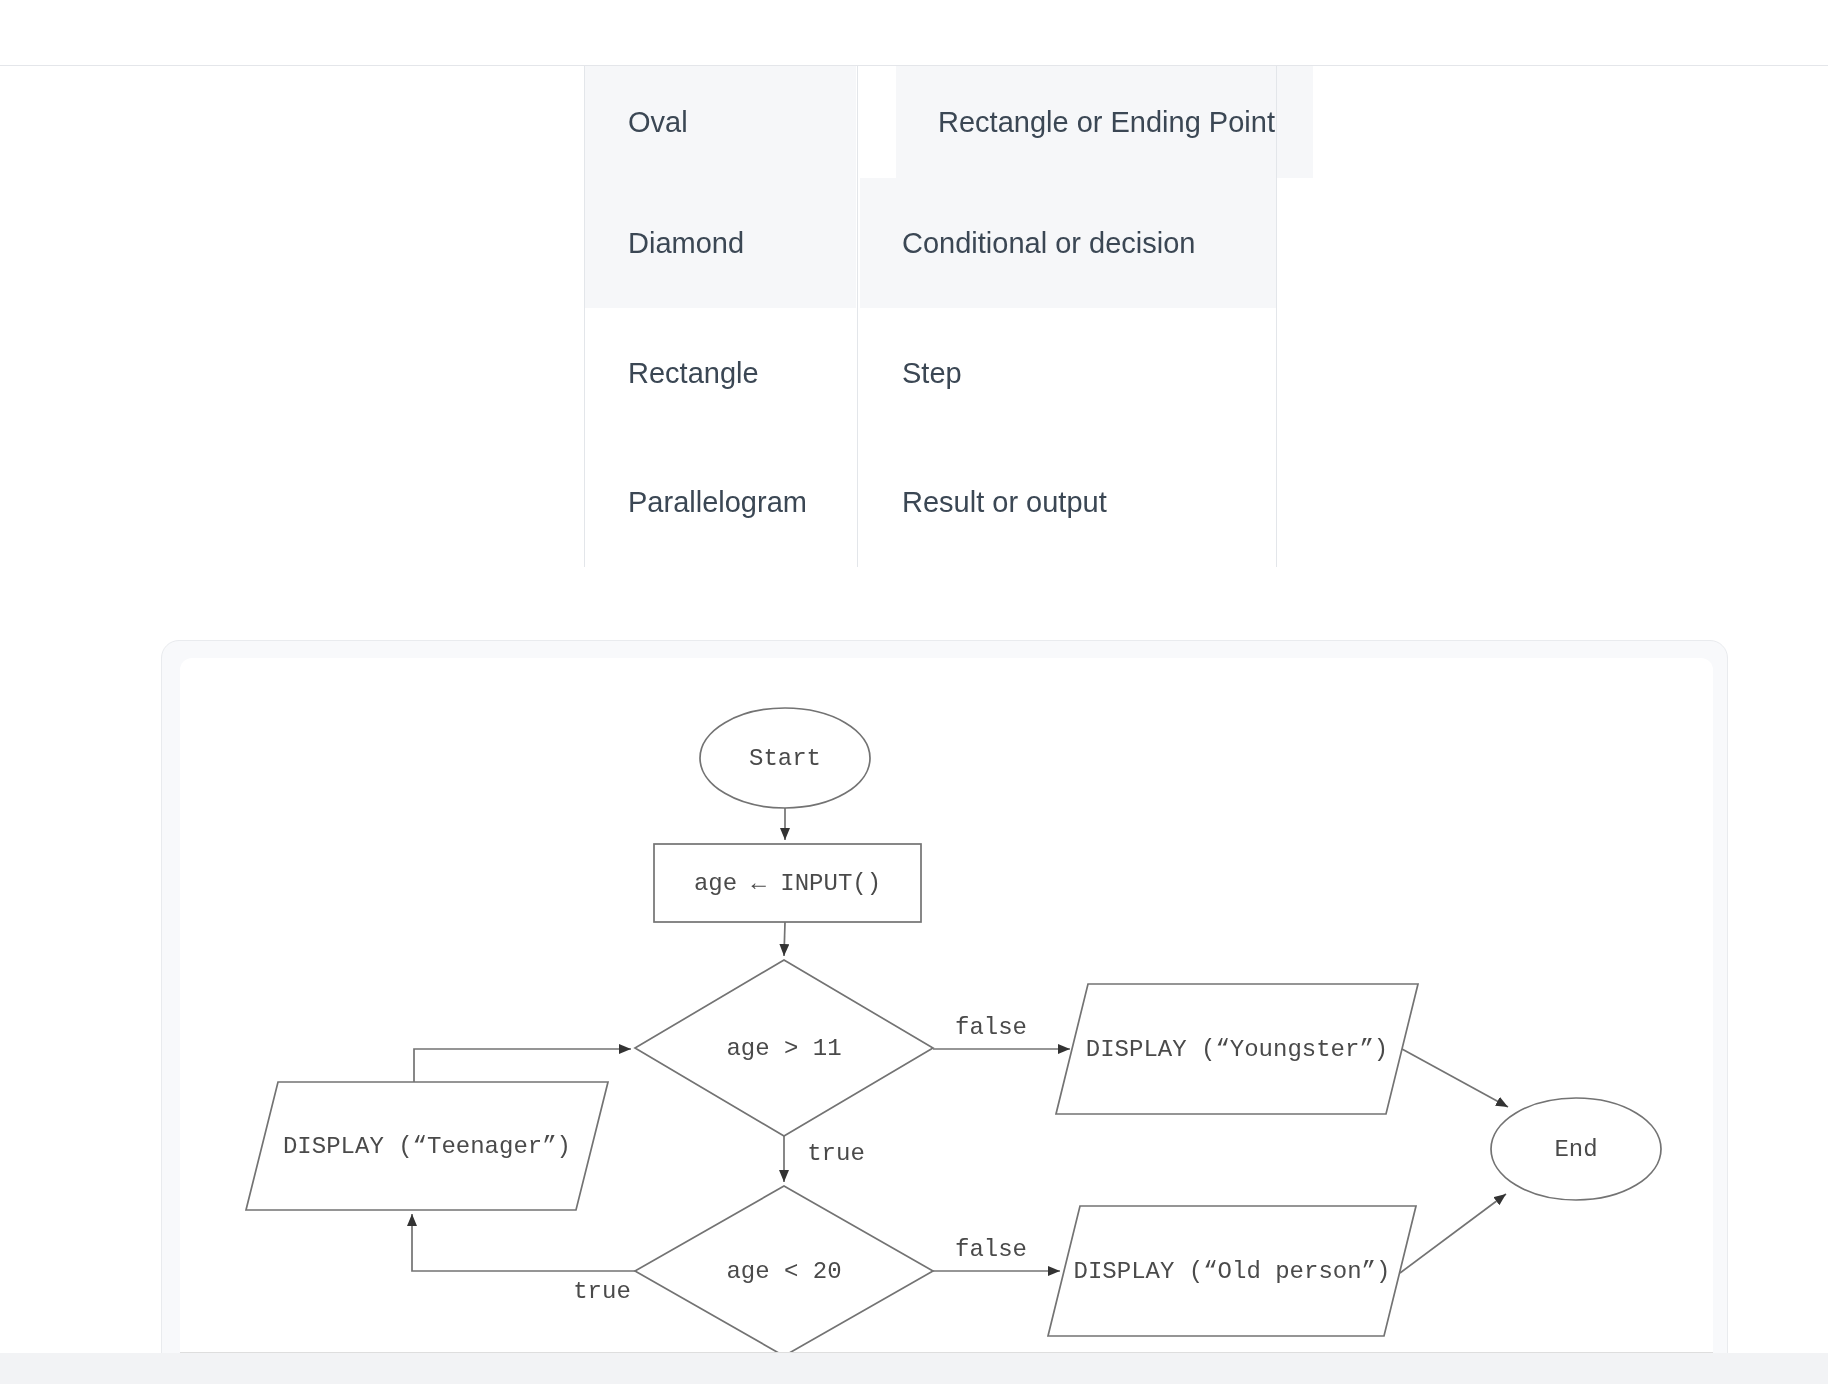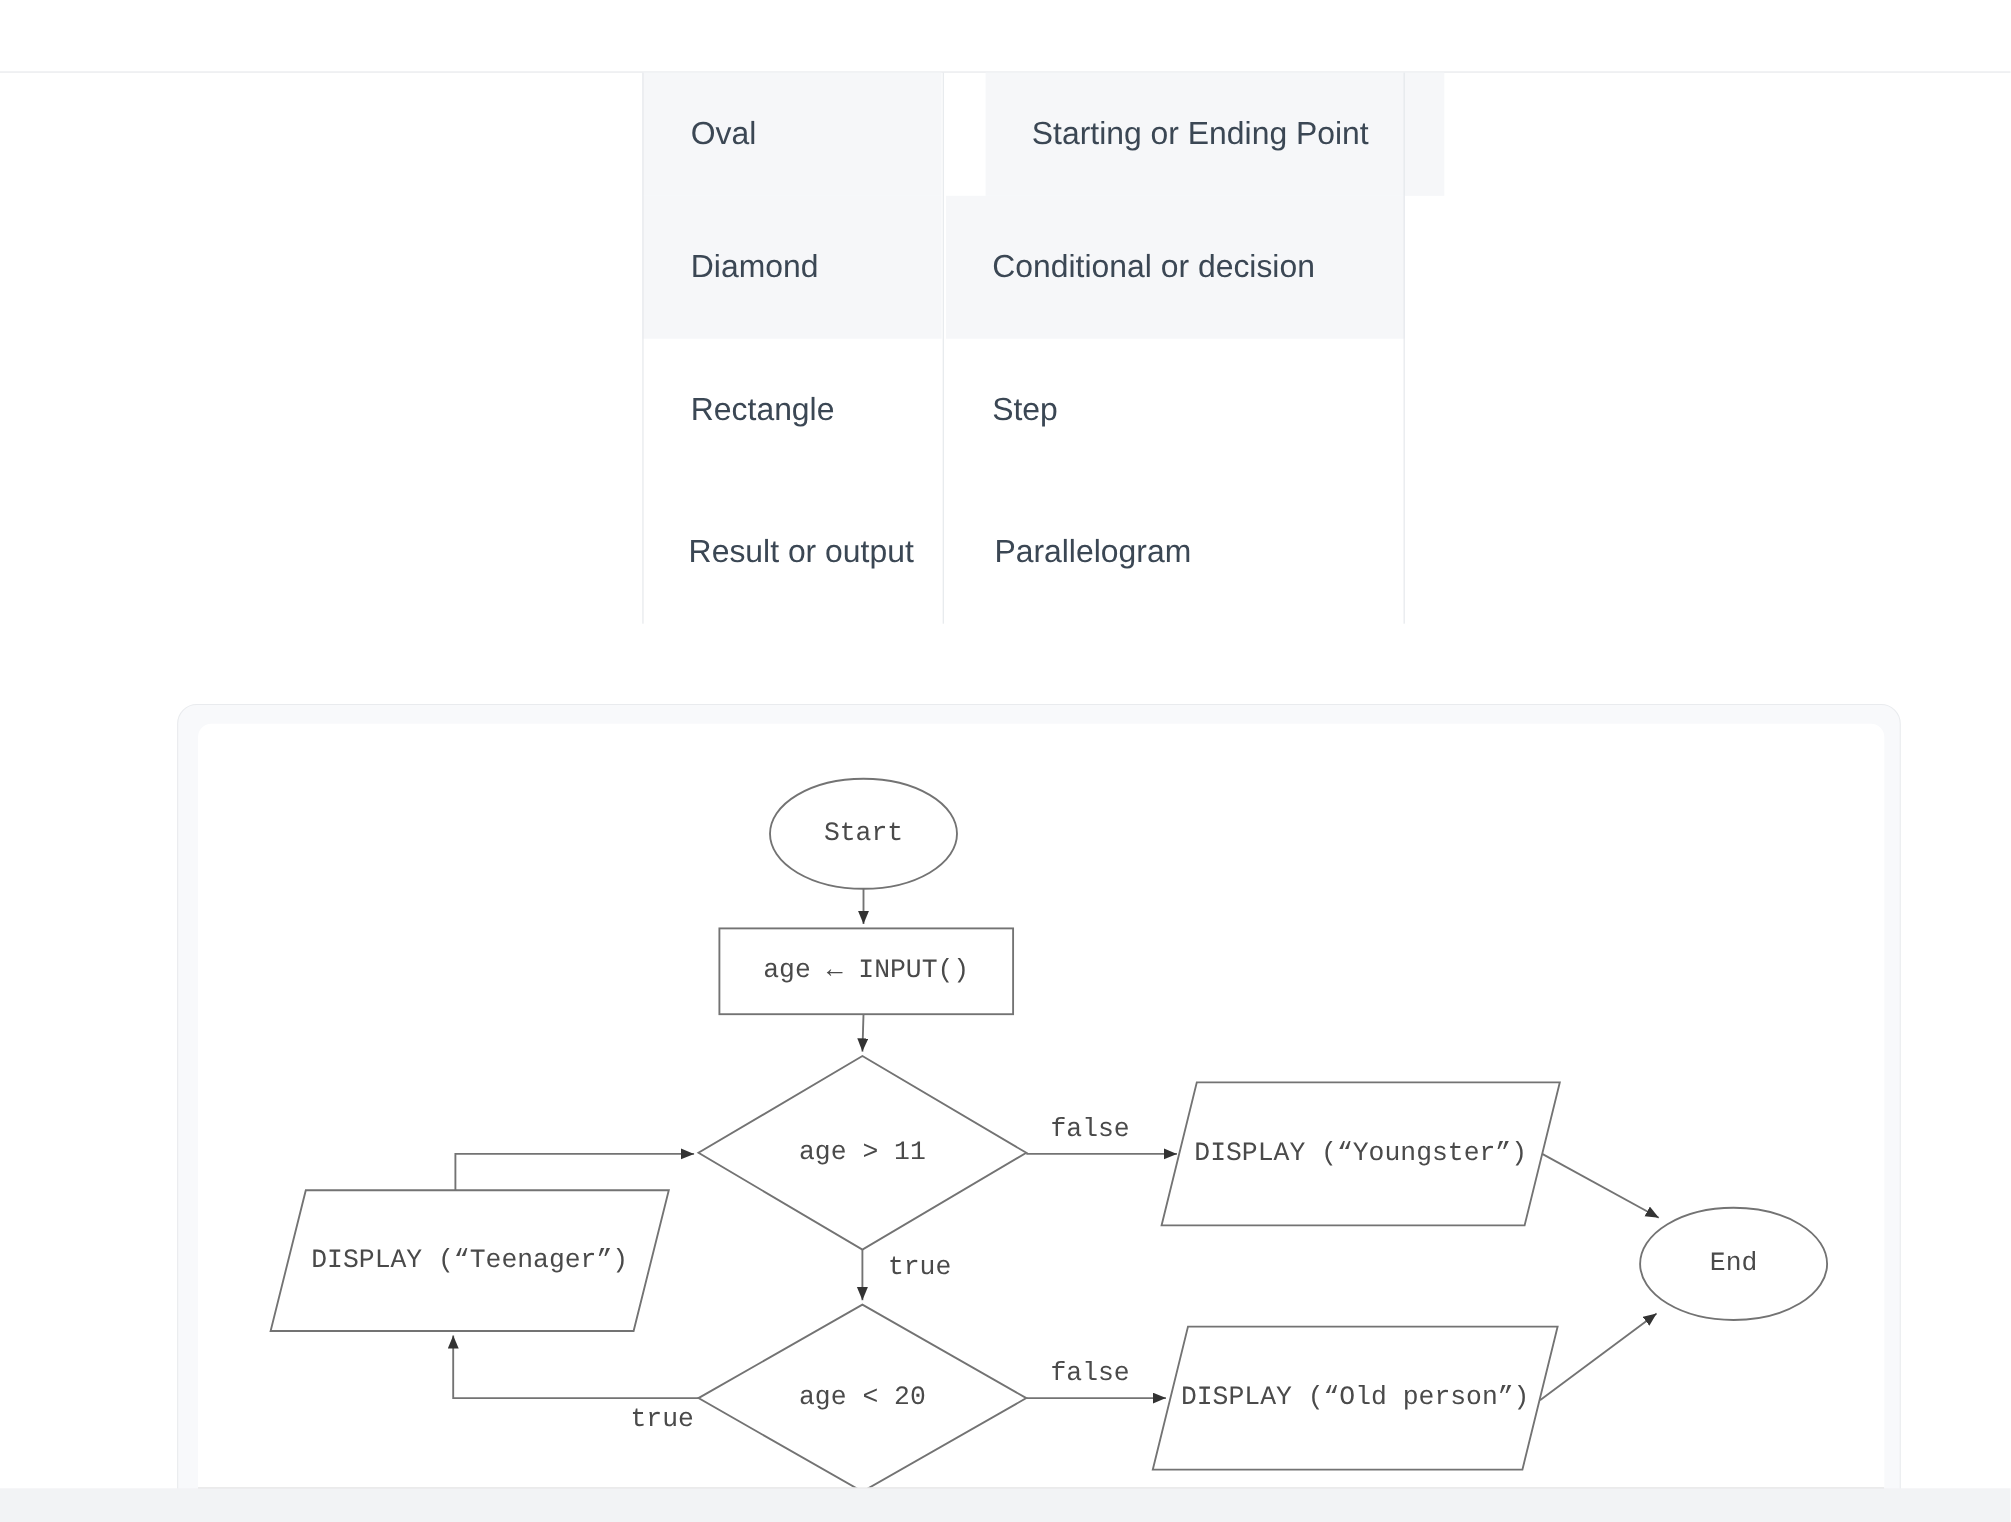--- a/index.html
+++ b/index.html
@@ -78,33 +78,33 @@
 </head>
 <body>
 
 <div class="screen">
   <div class="top-rule"></div>
 
   <div class="legend-table" id="legend-table">
 
     <div class="trow striped" style="height: 112px; gap: 40px;">
         <div class="tcell shape-cell">Oval</div>
-        <div class="tcell meaning-cell">Starting or Ending Point</div>
+        <div class="tcell meaning-cell">Rectangle or Ending Point</div>
       </div>
       <div class="trow striped" style="height: 130px;">
         <div class="tcell shape-cell">Diamond</div>
         <div class="tcell meaning-cell">Conditional or decision</div>
       </div>
       <div class="trow" style="height: 130px;">
         <div class="tcell shape-cell">Rectangle</div>
         <div class="tcell meaning-cell">Step</div>
       </div>
       <div class="trow" style="height: 129px;">
+        <div class="tcell shape-cell">Parallelogram</div>
         <div class="tcell meaning-cell">Result or output</div>
-        <div class="tcell shape-cell">Parallelogram</div>
       </div>
       <div class="vline v-left"></div>
     <div class="vline v-mid"></div>
     <div class="vline v-right"></div>
   </div>
 
   <div class="flowchart-card">
     <div class="flowchart-image" id="flowchart-image">
 
     <svg width="1533" height="694" viewBox="162 658 1533 694">

